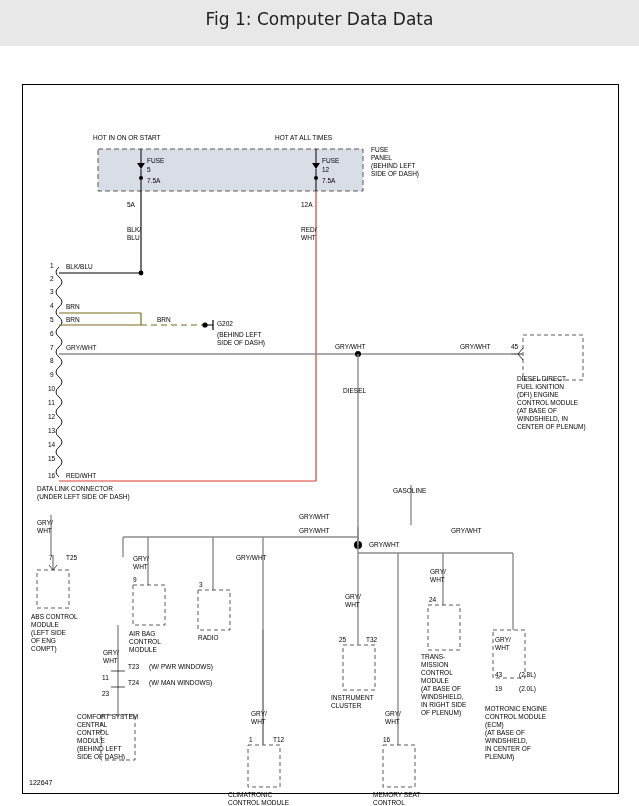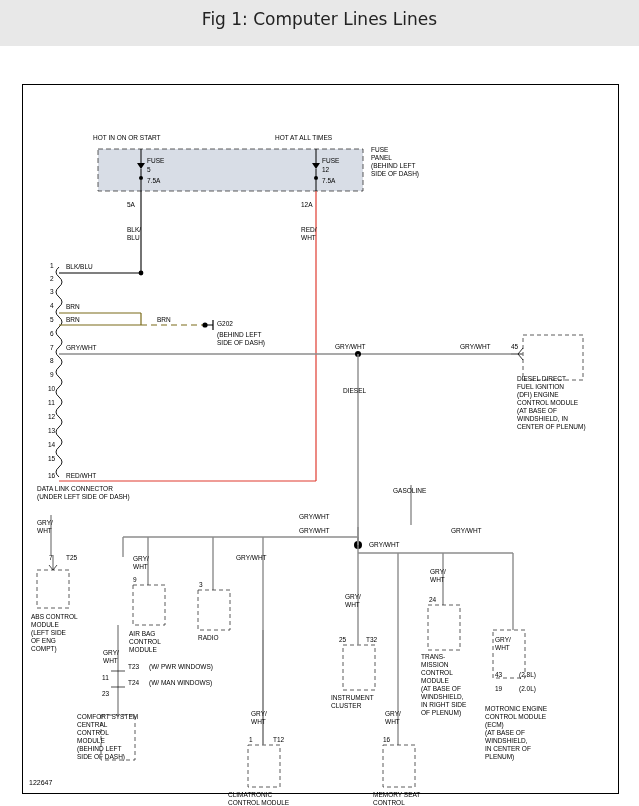--- a/index.html
+++ b/index.html
@@ -37,21 +37,21 @@
     color:#000;
     line-height:8px;
     white-space:pre;
   }
   .num{font-size:6.5px;}
 </style>
 </head>
 <body>
 
 <div id="header">
-  <div class="title">Fig 1: Computer Lines Lines</div>
+  <div class="title">Fig 1: Computer Data Data</div>
 </div>
 
 <div id="sheet">
   <div id="frame">
 
     <svg class="diag" viewBox="0 0 595 708" xmlns="http://www.w3.org/2000/svg">
 
       <rect x="75" y="64" width="265" height="42" fill="#d8dde6" stroke="#333" stroke-width="0.8" stroke-dasharray="5,3"></rect>
 
       <line x1="118" y1="64" x2="118" y2="78" stroke="#000" stroke-width="1"></line>

